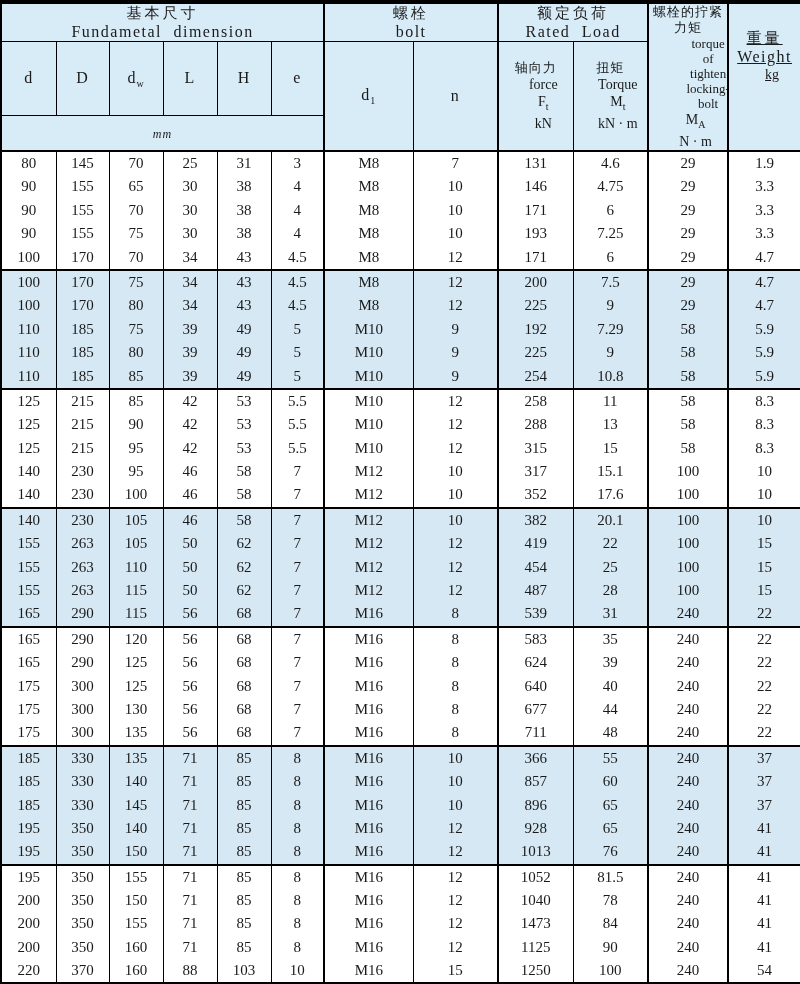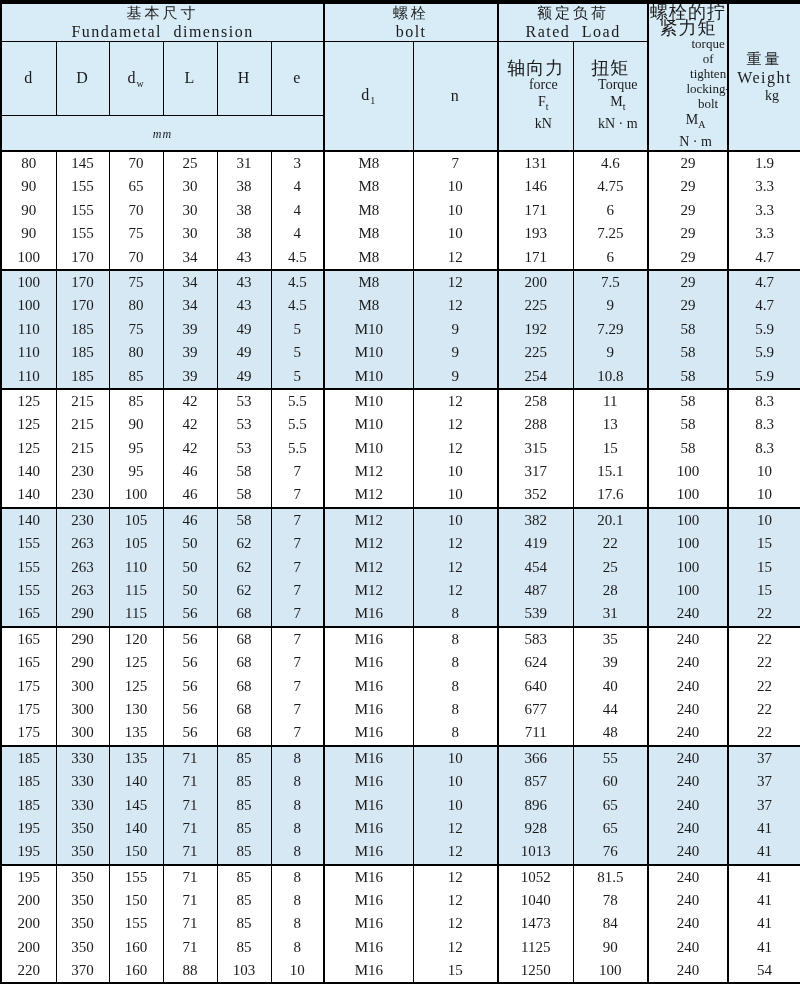--- a/index.html
+++ b/index.html
@@ -21,30 +21,30 @@
     padding: 0;
     overflow: hidden;
   }
   thead th { background: #d8ecf8; font-weight: normal; }
   tr.h1 { height: 38px; }
   tr.h2 { height: 42px; }
   tr.h3 { height: 35px; }
   .zh  { font-size: 15px; letter-spacing: 3px; line-height: 19px; }
   .en  { font-size: 16px; letter-spacing: 1.5px; word-spacing: 6px; line-height: 18px; }
   .sym { font-size: 16px; letter-spacing: 1px; }
-  .zh-s { font-size: 18px; letter-spacing: 1px; line-height: 16px; }
+  .zh-s { font-size: 13px; letter-spacing: 1px; line-height: 16px; }
   .en-s { font-size: 13px; line-height: 15px; margin-left: 40px; }
   .line { font-size: 14px; line-height: 17px; margin-left: 15px; }
   sub { font-size: 10px; }
   .mm { font-size: 12px; letter-spacing: 1px; font-style: italic; }
   .thick-r { border-right-width: 2px; text-align: center; }
   .stack { display: flex; flex-direction: column; justify-content: center; align-items: center; }
   .weight-stack {
-    display: flex; flex-direction: column; justify-content: center;
-    align-items: center; height: 96px; padding: 6px 0;
+    display: flex; flex-direction: column; justify-content: flex-start;
+    align-items: center; height: 96px; padding: 6px 0; text-decoration: underline;
   }
   tbody td {
     border-top: 0; border-bottom: 0;
     font-size: 15px;
     height: 23.4px;
   }
   tbody td:nth-child(6), tbody td:nth-child(8),
   tbody td:nth-child(10), tbody td:nth-child(11) { border-right-width: 2px; }
   tbody tr.group-start td { border-top: 2px solid #000; }
   tbody tr.shaded td { background: #d6e8f4; }

